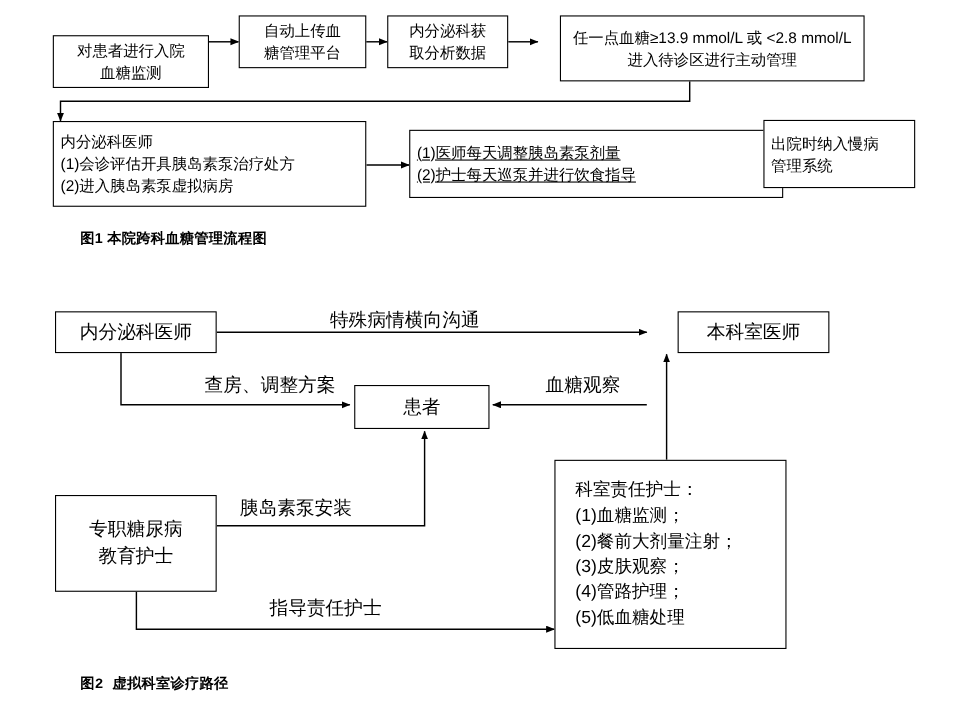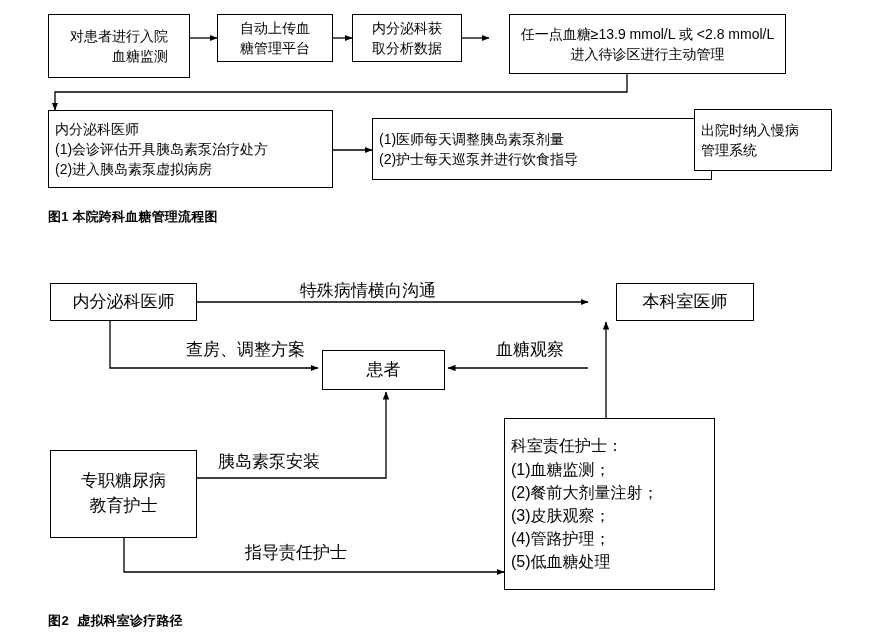--- a/index.html
+++ b/index.html
@@ -42,27 +42,28 @@
   .box.left {
     justify-content: flex-start;
     text-align: left;
   }
   .box .inner {
     padding: 2px 6px;
     white-space: pre-line;
   }
   .f1 { font-size: 14px; }
   .f2 { font-size: 17px; }
-  .f3 { font-size: 16px; }
+  .f3 { font-size: 16px; padding-left: 12px; }
   .caption {
     position: absolute;
     font-size: 13px;
     font-weight: bold;
     letter-spacing: 0.2px;
     white-space: nowrap;
+    margin-left: 25px;
   }
   .caption .num { font-weight: bold; }
   .edge-label {
     position: absolute;
     font-size: 17px;
     white-space: nowrap;
     background: transparent;
   }
 </style>
 </head>
@@ -80,21 +81,21 @@
     <line x1="190" y1="38" x2="217" y2="38" stroke="#000" stroke-width="1.3" marker-end="url(#arrow)"></line>
     <line x1="325" y1="38" x2="352" y2="38" stroke="#000" stroke-width="1.3" marker-end="url(#arrow)"></line>
     <line x1="462" y1="38" x2="489" y2="38" stroke="#000" stroke-width="1.3" marker-end="url(#arrow)"></line>
 
     <polyline points="627,70 627,92 55,92 55,110" fill="none" stroke="#000" stroke-width="1.3" marker-end="url(#arrow)"></polyline>
 
     <line x1="333" y1="150" x2="372" y2="150" stroke="#000" stroke-width="1.3" marker-end="url(#arrow)"></line>
     <line x1="658" y1="150" x2="694" y2="150" stroke="#000" stroke-width="1.3" marker-end="url(#arrow)"></line>
   </svg>
 
-  <div class="box f1" style="left:48px; top:14px; width:142px; height:64px;text-align:right;">
+  <div class="box f1" style="left:48px; top:32px; width:142px; height:48px;">
     <span class="inner">对患者进行入院
 血糖监测</span>
   </div>
 
   <div class="box f1" style="left:217px; top:14px; width:116px; height:48px;">
     <span class="inner">自动上传血
 糖管理平台</span>
   </div>
 
   <div class="box f1" style="left:352px; top:14px; width:110px; height:48px;">
@@ -106,21 +107,21 @@
     <span class="inner">任一点血糖≥13.9 mmol/L 或 &lt;2.8 mmol/L
 进入待诊区进行主动管理</span>
   </div>
 
   <div class="box left f1" style="left:48px; top:110px; width:285px; height:78px;">
     <span class="inner">内分泌科医师
 (1)会诊评估开具胰岛素泵治疗处方
 (2)进入胰岛素泵虚拟病房</span>
   </div>
 
-  <div class="box left f1" style="left:372px; top:118px; width:340px; height:62px;">
+  <div class="box left f1" style="left:372px; top:118px; width:340px; height:62px;text-decoration:underline;">
     <span class="inner">(1)医师每天调整胰岛素泵剂量
 (2)护士每天巡泵并进行饮食指导</span>
   </div>
 
   <div class="box left f1" style="left:694px; top:109px; width:138px; height:62px;">
     <span class="inner">出院时纳入慢病
 管理系统</span>
   </div>
 
   <div class="caption" style="left:48px; top:208px;">

